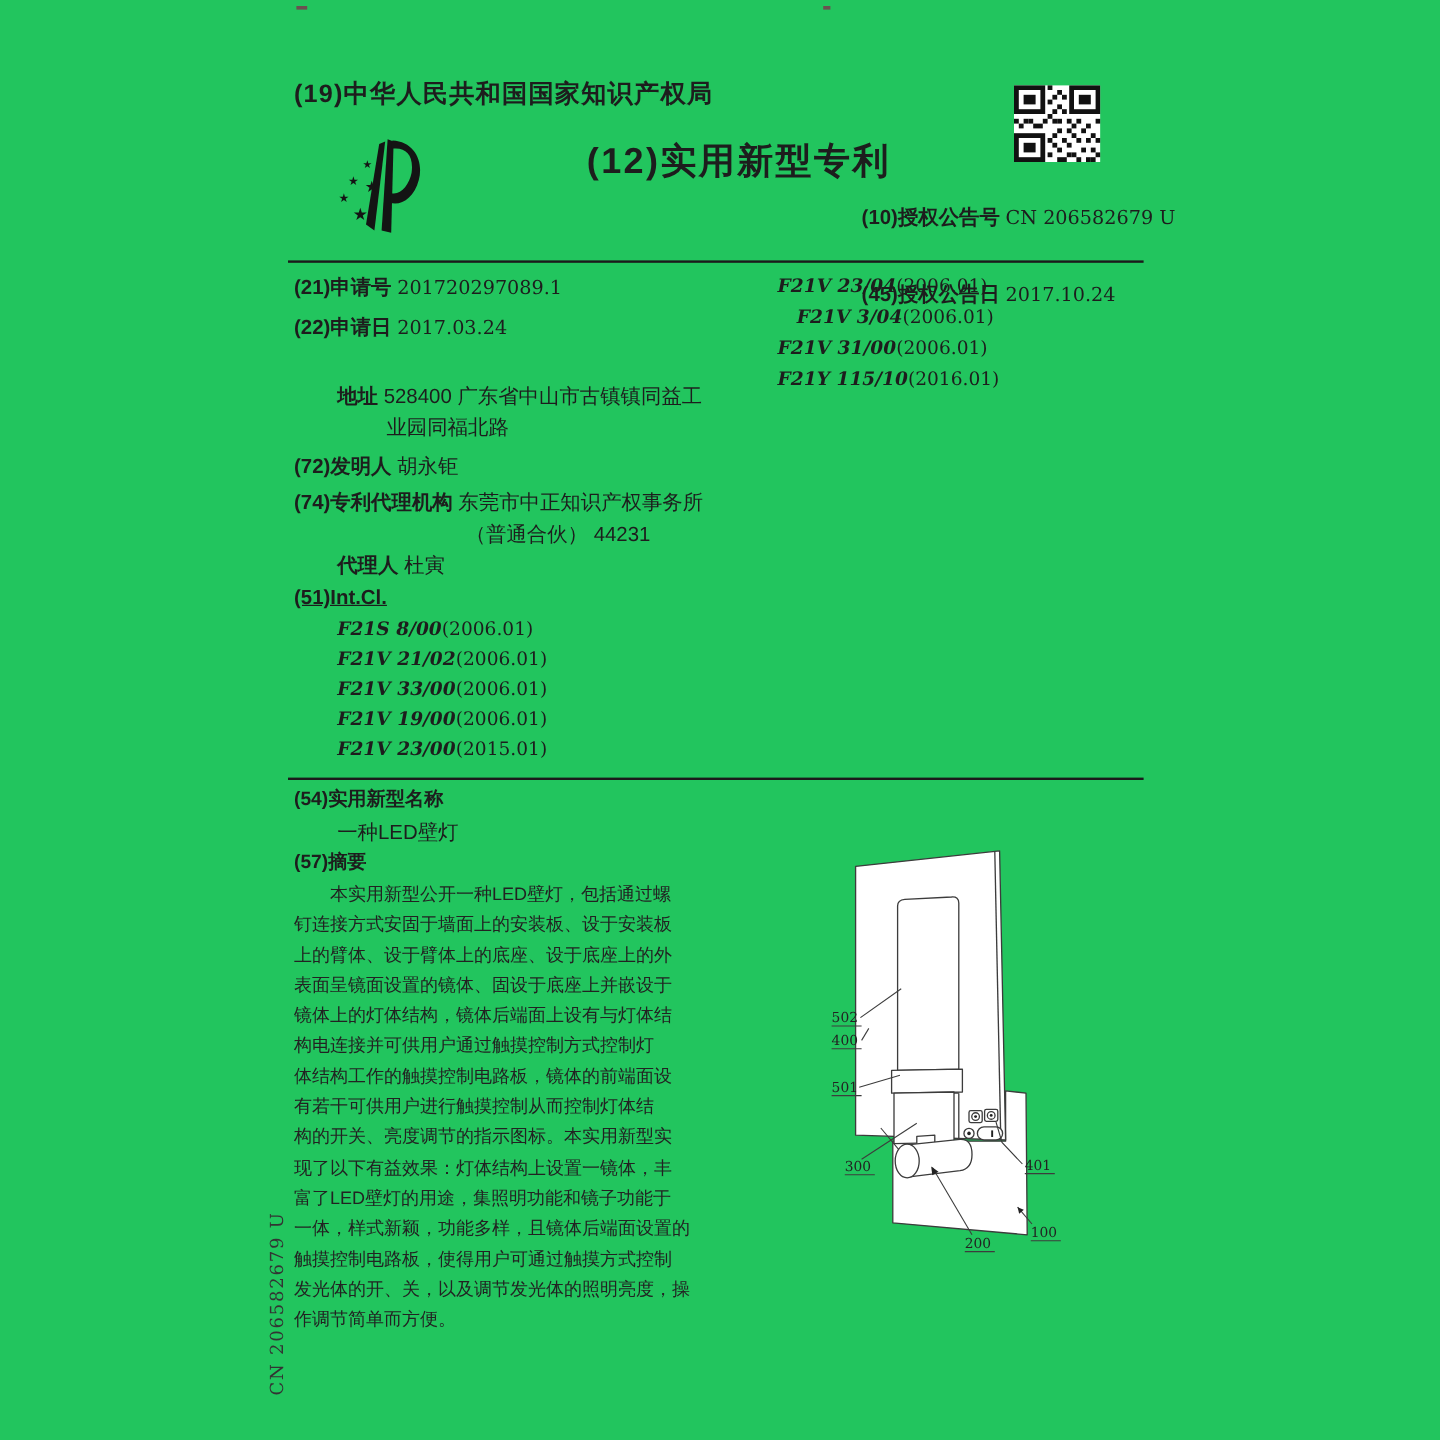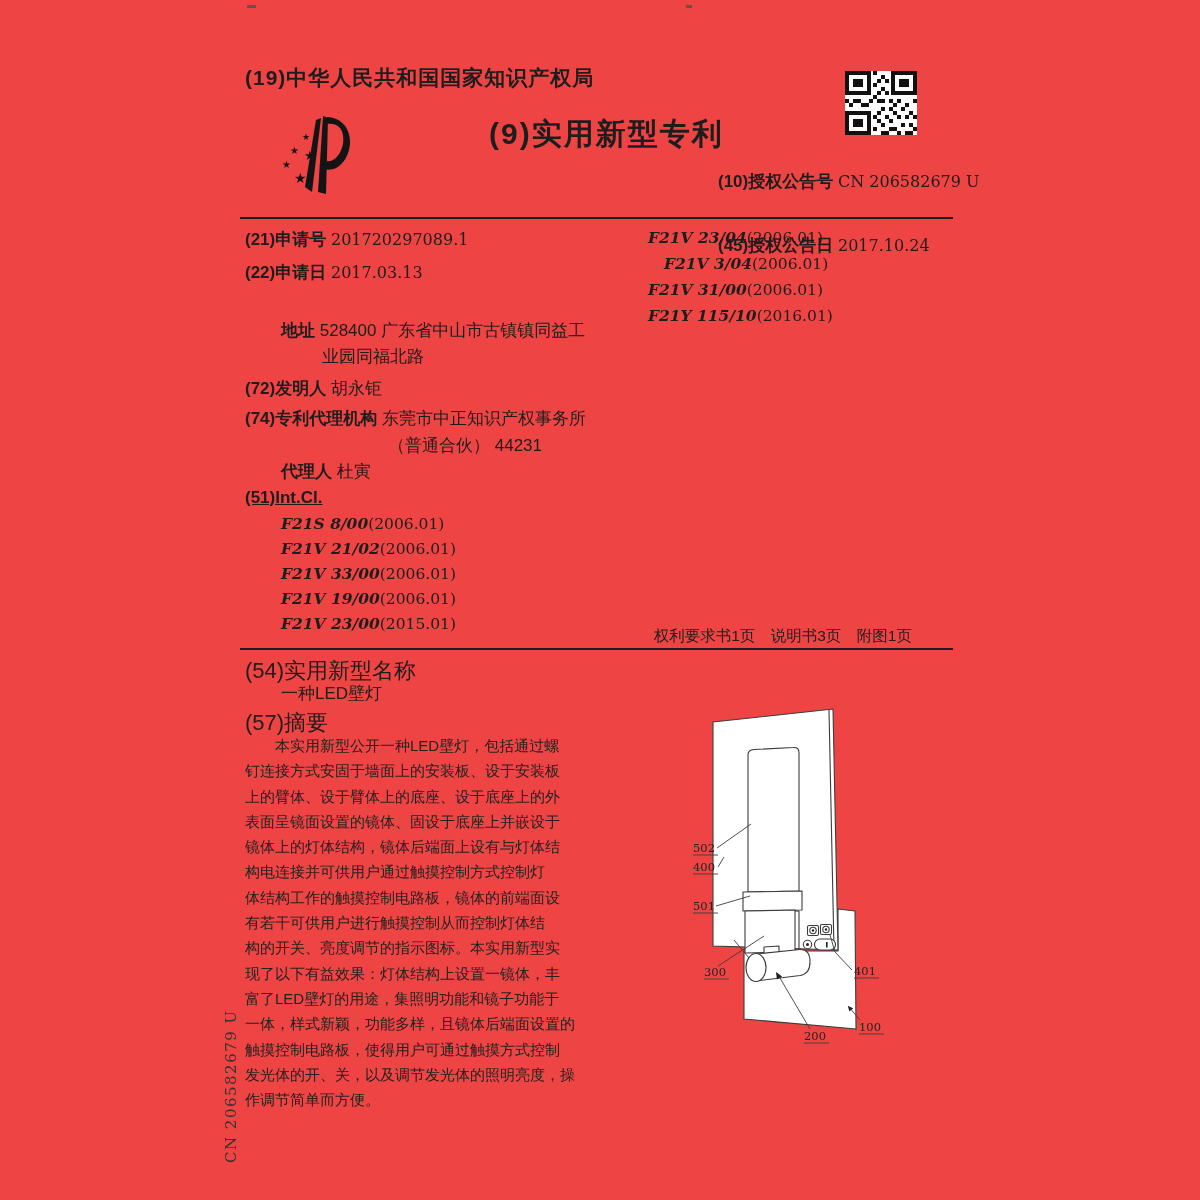--- a/index.html
+++ b/index.html
@@ -1,30 +1,30 @@
 <!DOCTYPE html>
 <html><head>
 <meta charset="utf-8">
 <style>
   html,body{margin:0;padding:0;background:#fff;}
-  .page{position:relative;width:1200px;height:1200px;background:#ef4444;overflow:hidden;
+  .page{position:relative;width:1200px;height:1200px;background:#22c55e;overflow:hidden;
         font-family:"Liberation Sans",sans-serif;color:#1d1d1d;}
   .abs{position:absolute;}
   .lbl{font-weight:700;}
   .office{font-size:21px;font-weight:700;letter-spacing:1px;}
   .doctype{font-size:30px;font-weight:700;letter-spacing:2px;}
   .publine{font-size:17px;white-space:nowrap;}
   .publine .val{font-family:"DejaVu Serif",serif;font-size:16px;}
   .rule{position:absolute;left:240px;width:713px;height:2.4px;background:#1b1b1b;}
   .field{font-size:17px;white-space:nowrap;}
   .field .val{font-family:"DejaVu Serif",serif;font-size:16px;}
   .cls{font-size:15.5px;white-space:nowrap;font-family:"DejaVu Serif",serif;}
   .cls .code{font-style:italic;font-weight:700;}
   .pagesinfo{font-size:15.5px;}
-  .sect-lbl{font-size:22px;font-weight:400;}
+  .sect-lbl{font-size:16px;font-weight:700;}
   .abstract{width:366px;font-size:15px;line-height:25.3px;text-align:justify;
             white-space:pre-line;color:#222;}
   .sidetext{font-family:"DejaVu Serif",serif;font-size:15px;letter-spacing:1.5px;color:#333;
             transform:rotate(-90deg);transform-origin:0 0;white-space:nowrap;}
   svg text.figlbl{font-family:"DejaVu Serif",serif;font-size:11.5px;fill:#222;}
   .artifact{position:absolute;background:#6b5050;}
 </style>
 </head>
 <body>
 
@@ -39,21 +39,21 @@
     <polygon points="40,22 45,20 36,94 29,89" fill="#141414"></polygon>
     <polygon points="47,18 52,20 50,96 42,94" fill="#141414"></polygon>
     <path d="M51,19 C70,20 77,37 73,52 C69,67 58,74 49,71 L50,63 C58,65 65,56 67,46 C69,31 62,24 50,26 Z" fill="#141414"></path>
     <text x="26" y="42" font-size="9" fill="#141414">★</text>
     <text x="14" y="56" font-size="10" fill="#141414">★</text>
     <text x="6" y="70" font-size="10" fill="#141414">★</text>
     <text x="28" y="62" font-size="13" fill="#141414">★</text>
     <text x="18" y="85" font-size="14" fill="#141414">★</text>
   </svg>
 
-  <div class="abs doctype" style="left:489px;top:114px;">(9)实用新型专利</div>
+  <div class="abs doctype" style="left:489px;top:114px;">(12)实用新型专利</div>
 
   <svg class="abs" style="left:845px;top:71px;" width="72" height="64" viewBox="0 0 72 64">
     <rect x="0" y="0" width="72" height="64" fill="#fff"></rect>
     <g fill="#111">
       <rect x="0" y="0" width="26" height="24"></rect>
         <rect x="46" y="0" width="26" height="24"></rect>
         <rect x="0" y="40" width="26" height="24"></rect>
       <rect x="4" y="4" width="18" height="16" fill="#fff"></rect>
         <rect x="50" y="4" width="18" height="16" fill="#fff"></rect>
         <rect x="4" y="44" width="18" height="16" fill="#fff"></rect>
@@ -121,21 +121,21 @@
   </div>
 
   <div class="rule" style="top:217px;"></div>
 
   <div class="abs field" style="left:245px;top:228px;">
     <span class="lbl">(21)申请号</span>
     <span class="val">201720297089.1</span>
   </div>
   <div class="abs field" style="left:245px;top:261px;">
     <span class="lbl">(22)申请日</span>
-    <span class="val">2017.03.13</span>
+    <span class="val">2017.03.24</span>
   </div>
   <div class="abs field" style="left:281px;top:319px;">
     <span class="lbl">地址</span>
     <span>528400 广东省中山市古镇镇同益工</span>
   </div>
   <div class="abs field" style="left:322px;top:345px;">
     <span>业园同福北路</span>
   </div>
   <div class="abs field" style="left:245px;top:377px;">
     <span class="lbl">(72)发明人</span>
@@ -177,21 +177,20 @@
   <div class="abs cls" style="left:648px;top:254px;margin-left:16px;">
     <span class="code">F21V 3/04</span><span>(2006.01)</span>
   </div>
   <div class="abs cls" style="left:648px;top:280px;">
     <span class="code">F21V 31/00</span><span>(2006.01)</span>
   </div>
   <div class="abs cls" style="left:648px;top:306px;">
     <span class="code">F21Y 115/10</span><span>(2016.01)</span>
   </div>
 
-  <div class="abs pagesinfo" style="left:560px;top:626px;width:352px;text-align:right;">权利要求书1页　说明书3页　附图1页</div>
 
   <div class="rule" style="top:648px;"></div>
 
   <div class="abs sect-lbl" style="left:245px;top:656px;">(54)实用新型名称</div>
   <div class="abs" style="left:281px;top:682px;font-size:17px;">一种LED壁灯</div>
   <div class="abs sect-lbl" style="left:245px;top:708px;">(57)摘要</div>
   <div class="abs abstract" style="left:245px;top:733px;">　　本实用新型公开一种LED壁灯，包括通过螺
 钉连接方式安固于墙面上的安装板、设于安装板
 上的臂体、设于臂体上的底座、设于底座上的外
 表面呈镜面设置的镜体、固设于底座上并嵌设于

